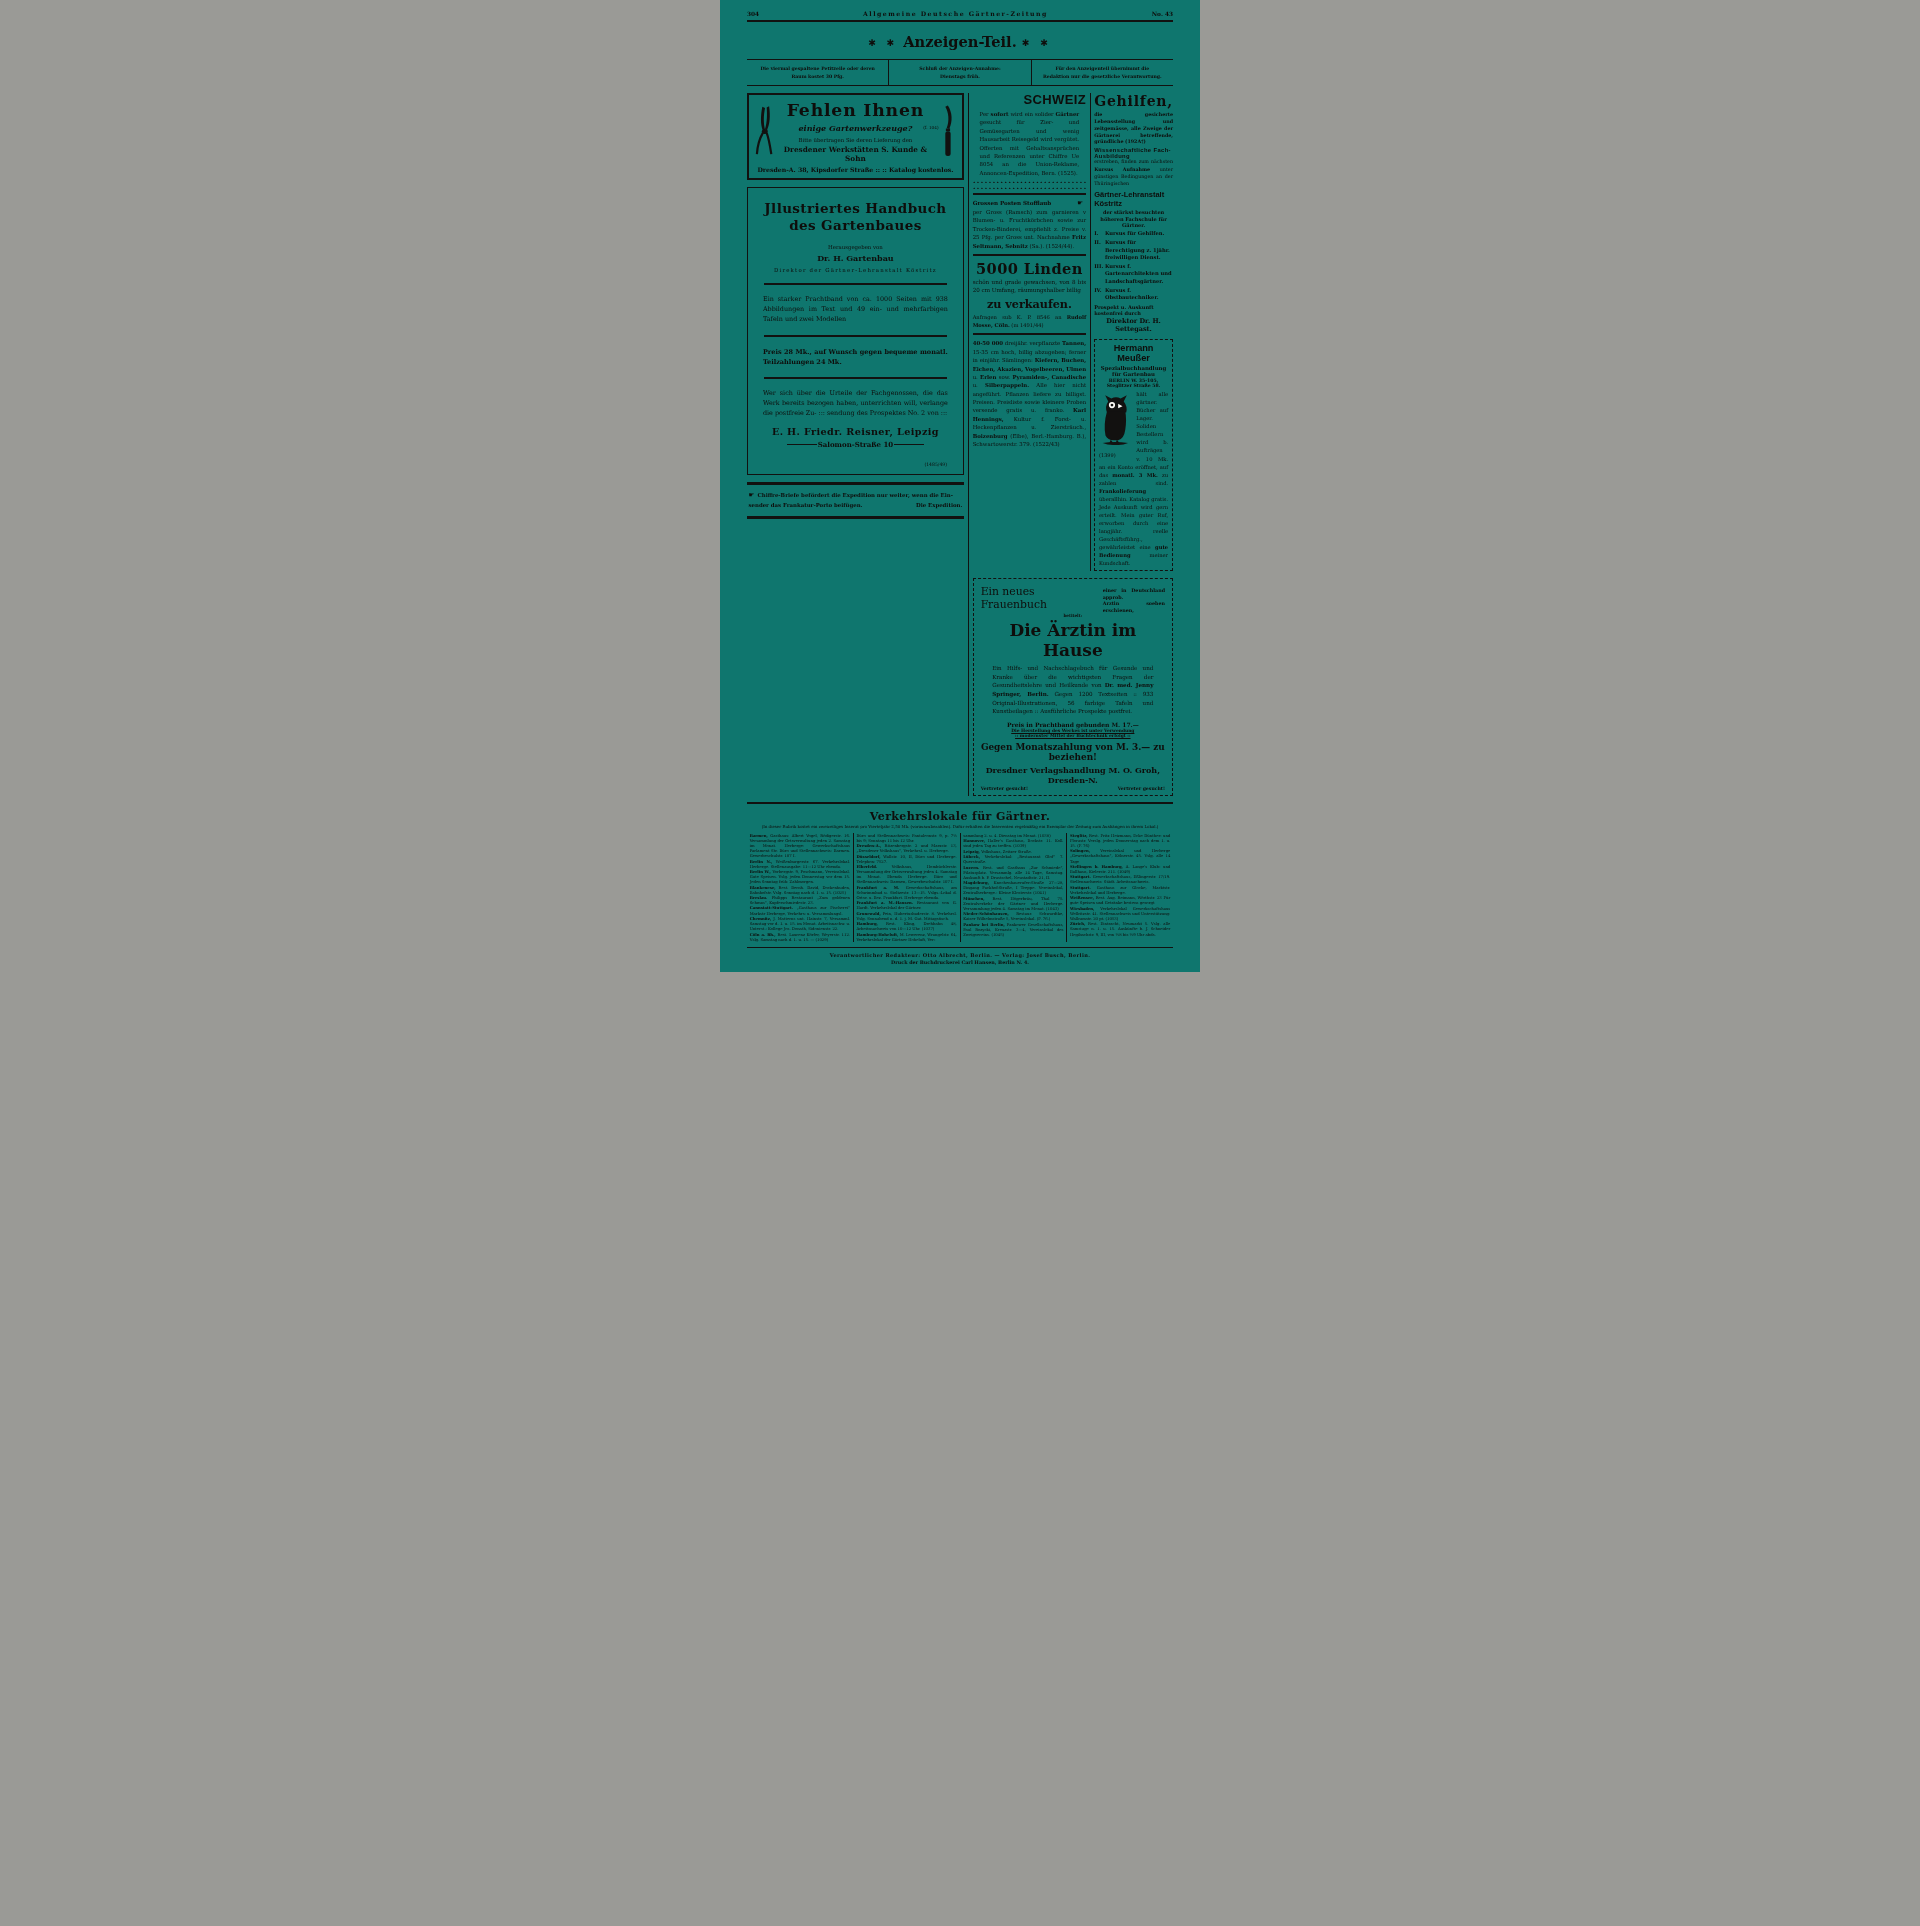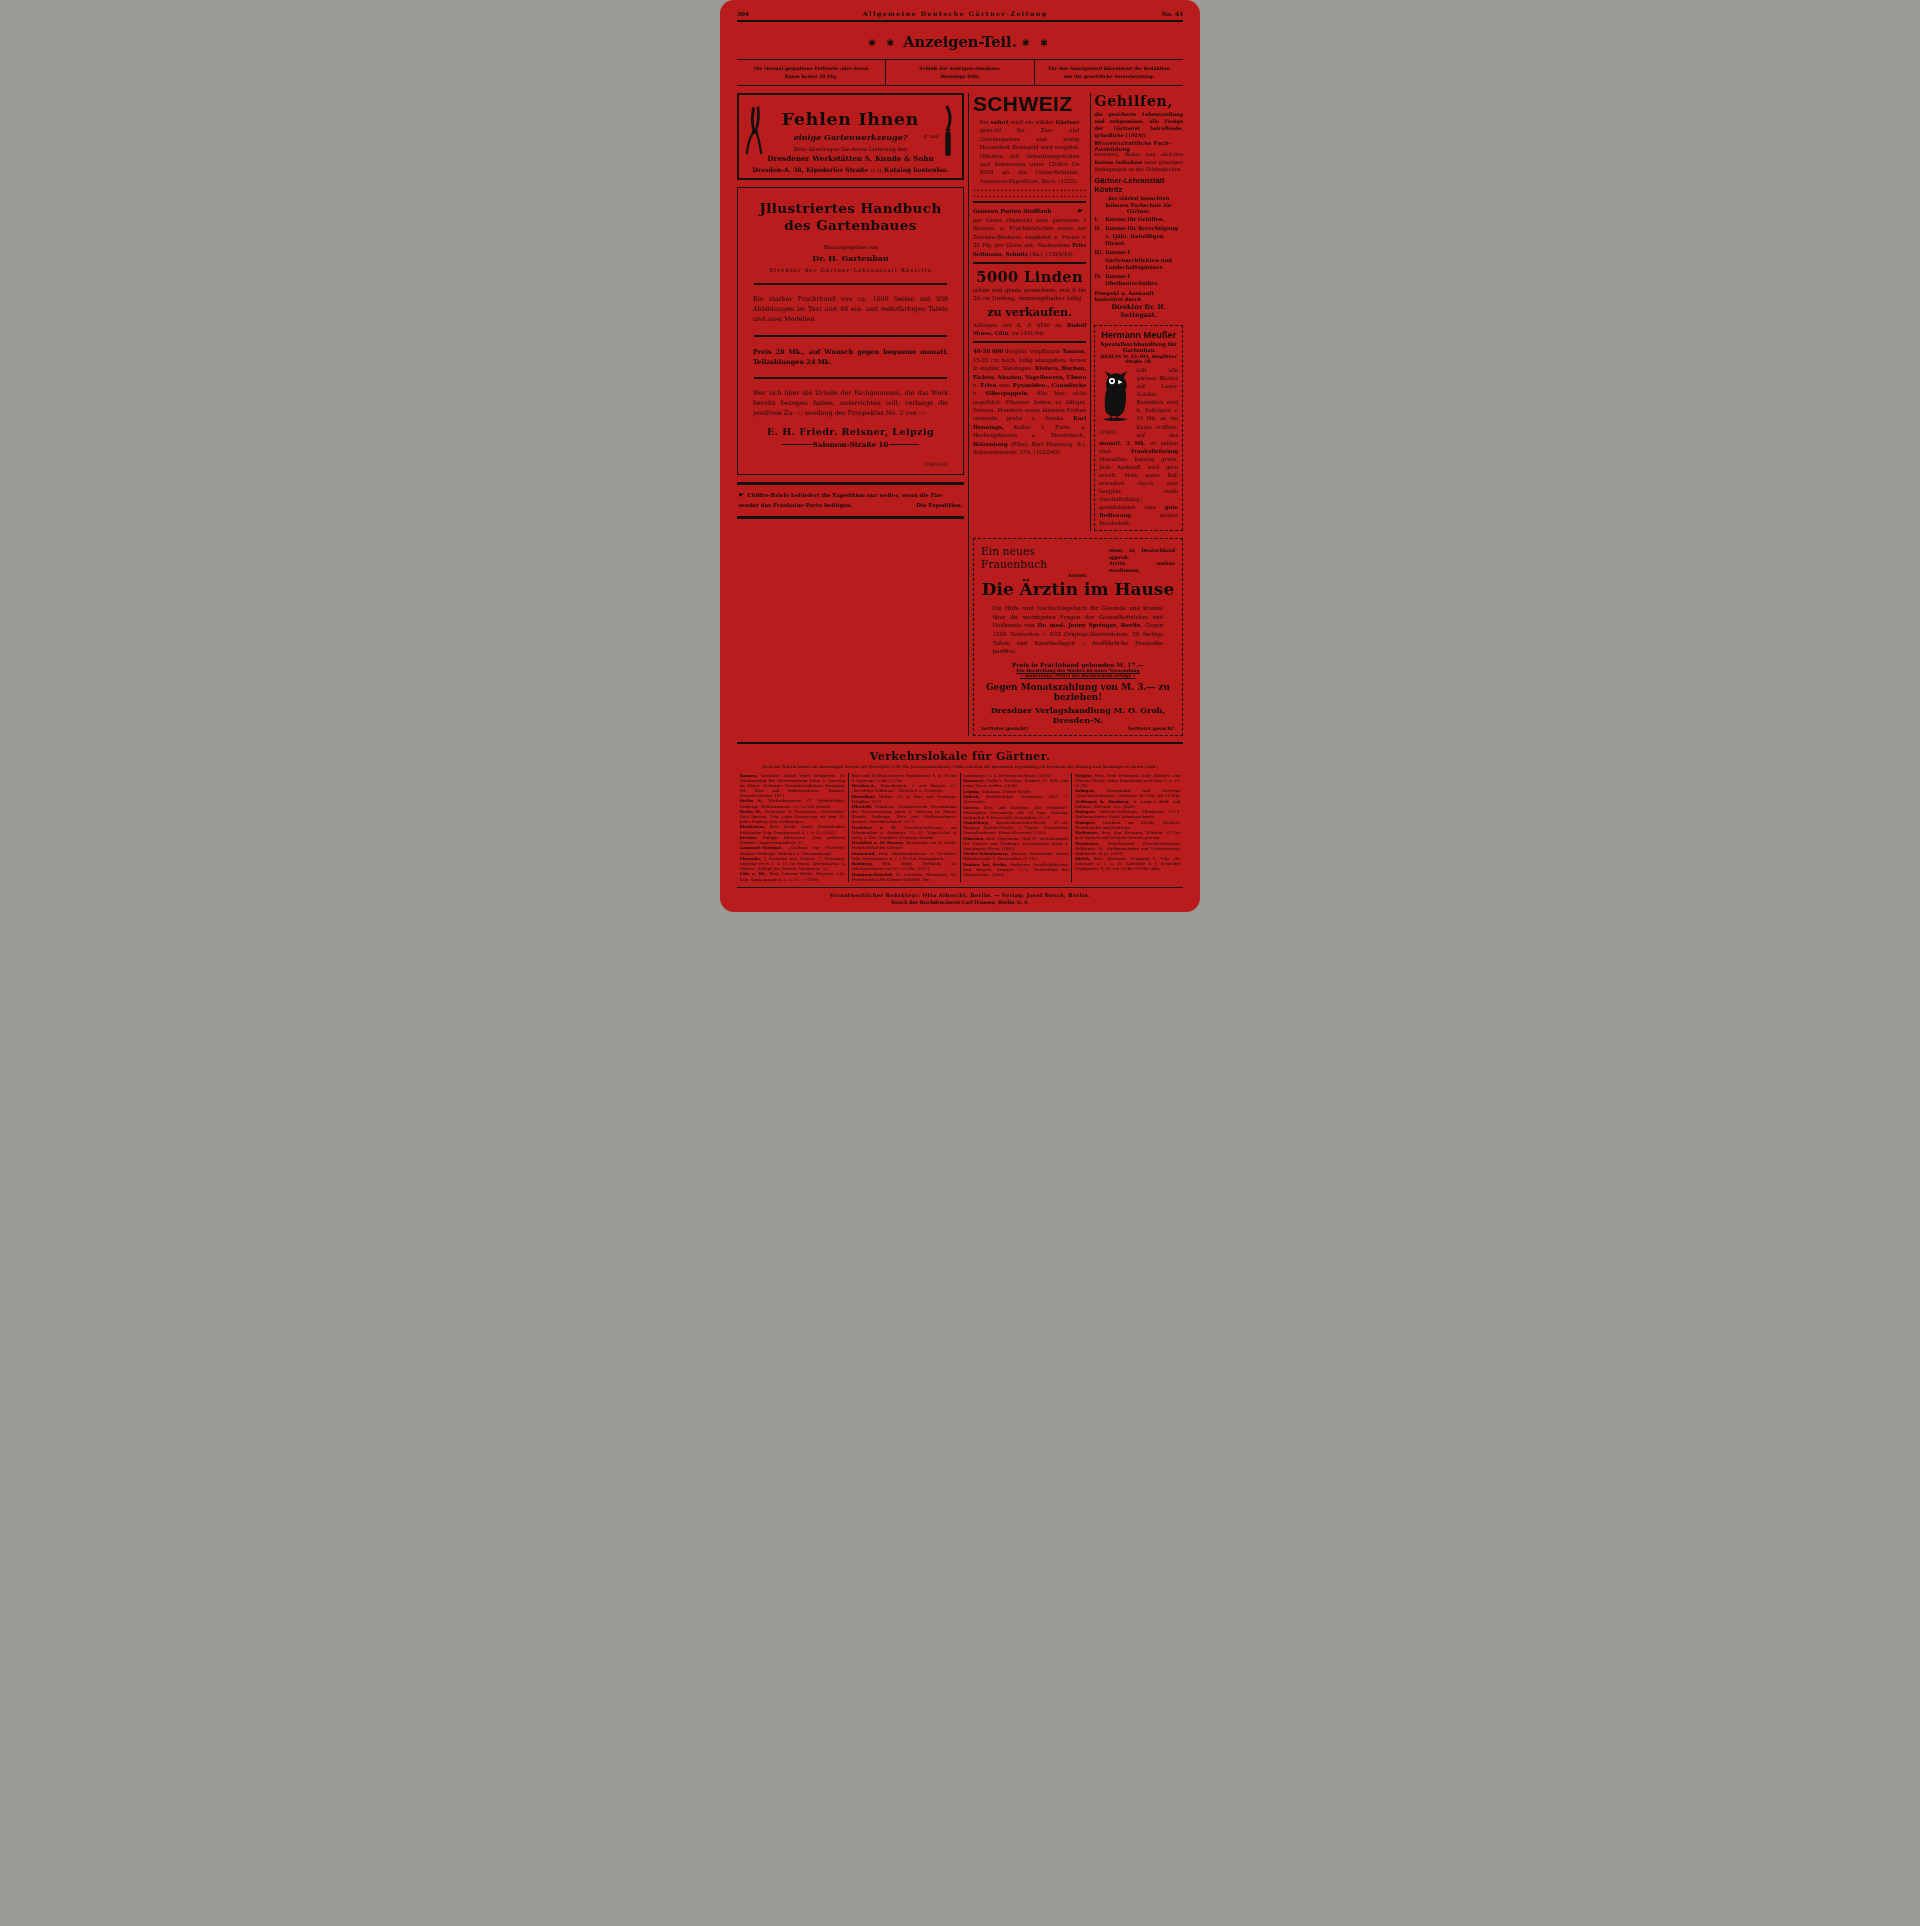--- a/index.html
+++ b/index.html
@@ -1,23 +1,22 @@
 <!DOCTYPE html>
 <html style="font-size:6.2px"><head>
 <meta charset="utf-8">
 <style>
   * { box-sizing: border-box; margin: 0; padding: 0; }
   html,body { background:#9a9a96; }
   .page {
     width: 480px; min-height: 671px; margin: 0 auto;
-    background: #b91c1c; color:#0e0d0b;
+    background: #0f766e; color:#0e0d0b;
     font-family: "DejaVu Serif", "Liberation Serif", serif;
-    padding: 10px 17px 7px;
+    padding: 10px 27px 7px;
     position: relative;
-    border-radius: 14px;
   }
   .b { font-weight: bold; }
 
   
   .masthead { display:flex; justify-content:space-between; align-items:baseline; font-weight:bold; }
   .mast-num { font-size:5.8px; }
   .mast-title { font-size:6.2px; letter-spacing:1.5px; }
   .rule-med { height:1.5px; background:#121110; margin-top:3.1px; }
 
   .anzeigen { text-align:center; margin:11.6px 0 9.2px; }
@@ -78,21 +77,21 @@
   .hb-dash { width:30px; height:1px; background:#121110; }
   .hb-addr { font-size:7px; font-weight:bold; }
   .hb-ref { text-align:right; font-size:4.6px; margin-top:13px; padding-right:2.3px; }
 
   
   .chiffre { margin-top:7px; border-top:3.1px solid #121110; border-bottom:3.1px solid #121110; padding:4.6px 1.5px; font-weight:bold; font-size:5.4px; line-height:1.8; }
   .hand { font-family:"DejaVu Sans",sans-serif; font-size:6.5px; padding-right:3.1px; }
   .chiffre-l2 { display:flex; justify-content:space-between; }
 
   
-  .schweiz-head { font-family:"Liberation Sans","DejaVu Sans",sans-serif; font-size:21px; font-weight:bold; letter-spacing:0.4px; text-align:left; line-height:1; }
+  .schweiz-head { font-family:"Liberation Sans","DejaVu Sans",sans-serif; font-size:13px; font-weight:bold; letter-spacing:0.4px; text-align:right; line-height:1; }
   .schweiz-row { display:flex; margin-top:3.9px; }
   .ad-body { font-size:5.4px; line-height:1.55; text-align:justify; }
   .schweiz-row .ad-body { padding:0 1.9px; }
   .ad-schweiz .diamonds-h { margin-top:0.8px; }
 
   .stoff-lead { font-size:5.6px; font-weight:bold; display:flex; justify-content:space-between; align-items:baseline; }
   .ad-stofflaub .ad-body { margin-top:0.8px; }
 
   .linden-head { font-size:14.6px; font-weight:bold; text-align:center; letter-spacing:0.4px; }
   .linden-body { font-size:5.6px; text-align:justify; margin-top:2.3px; line-height:1.4; }

